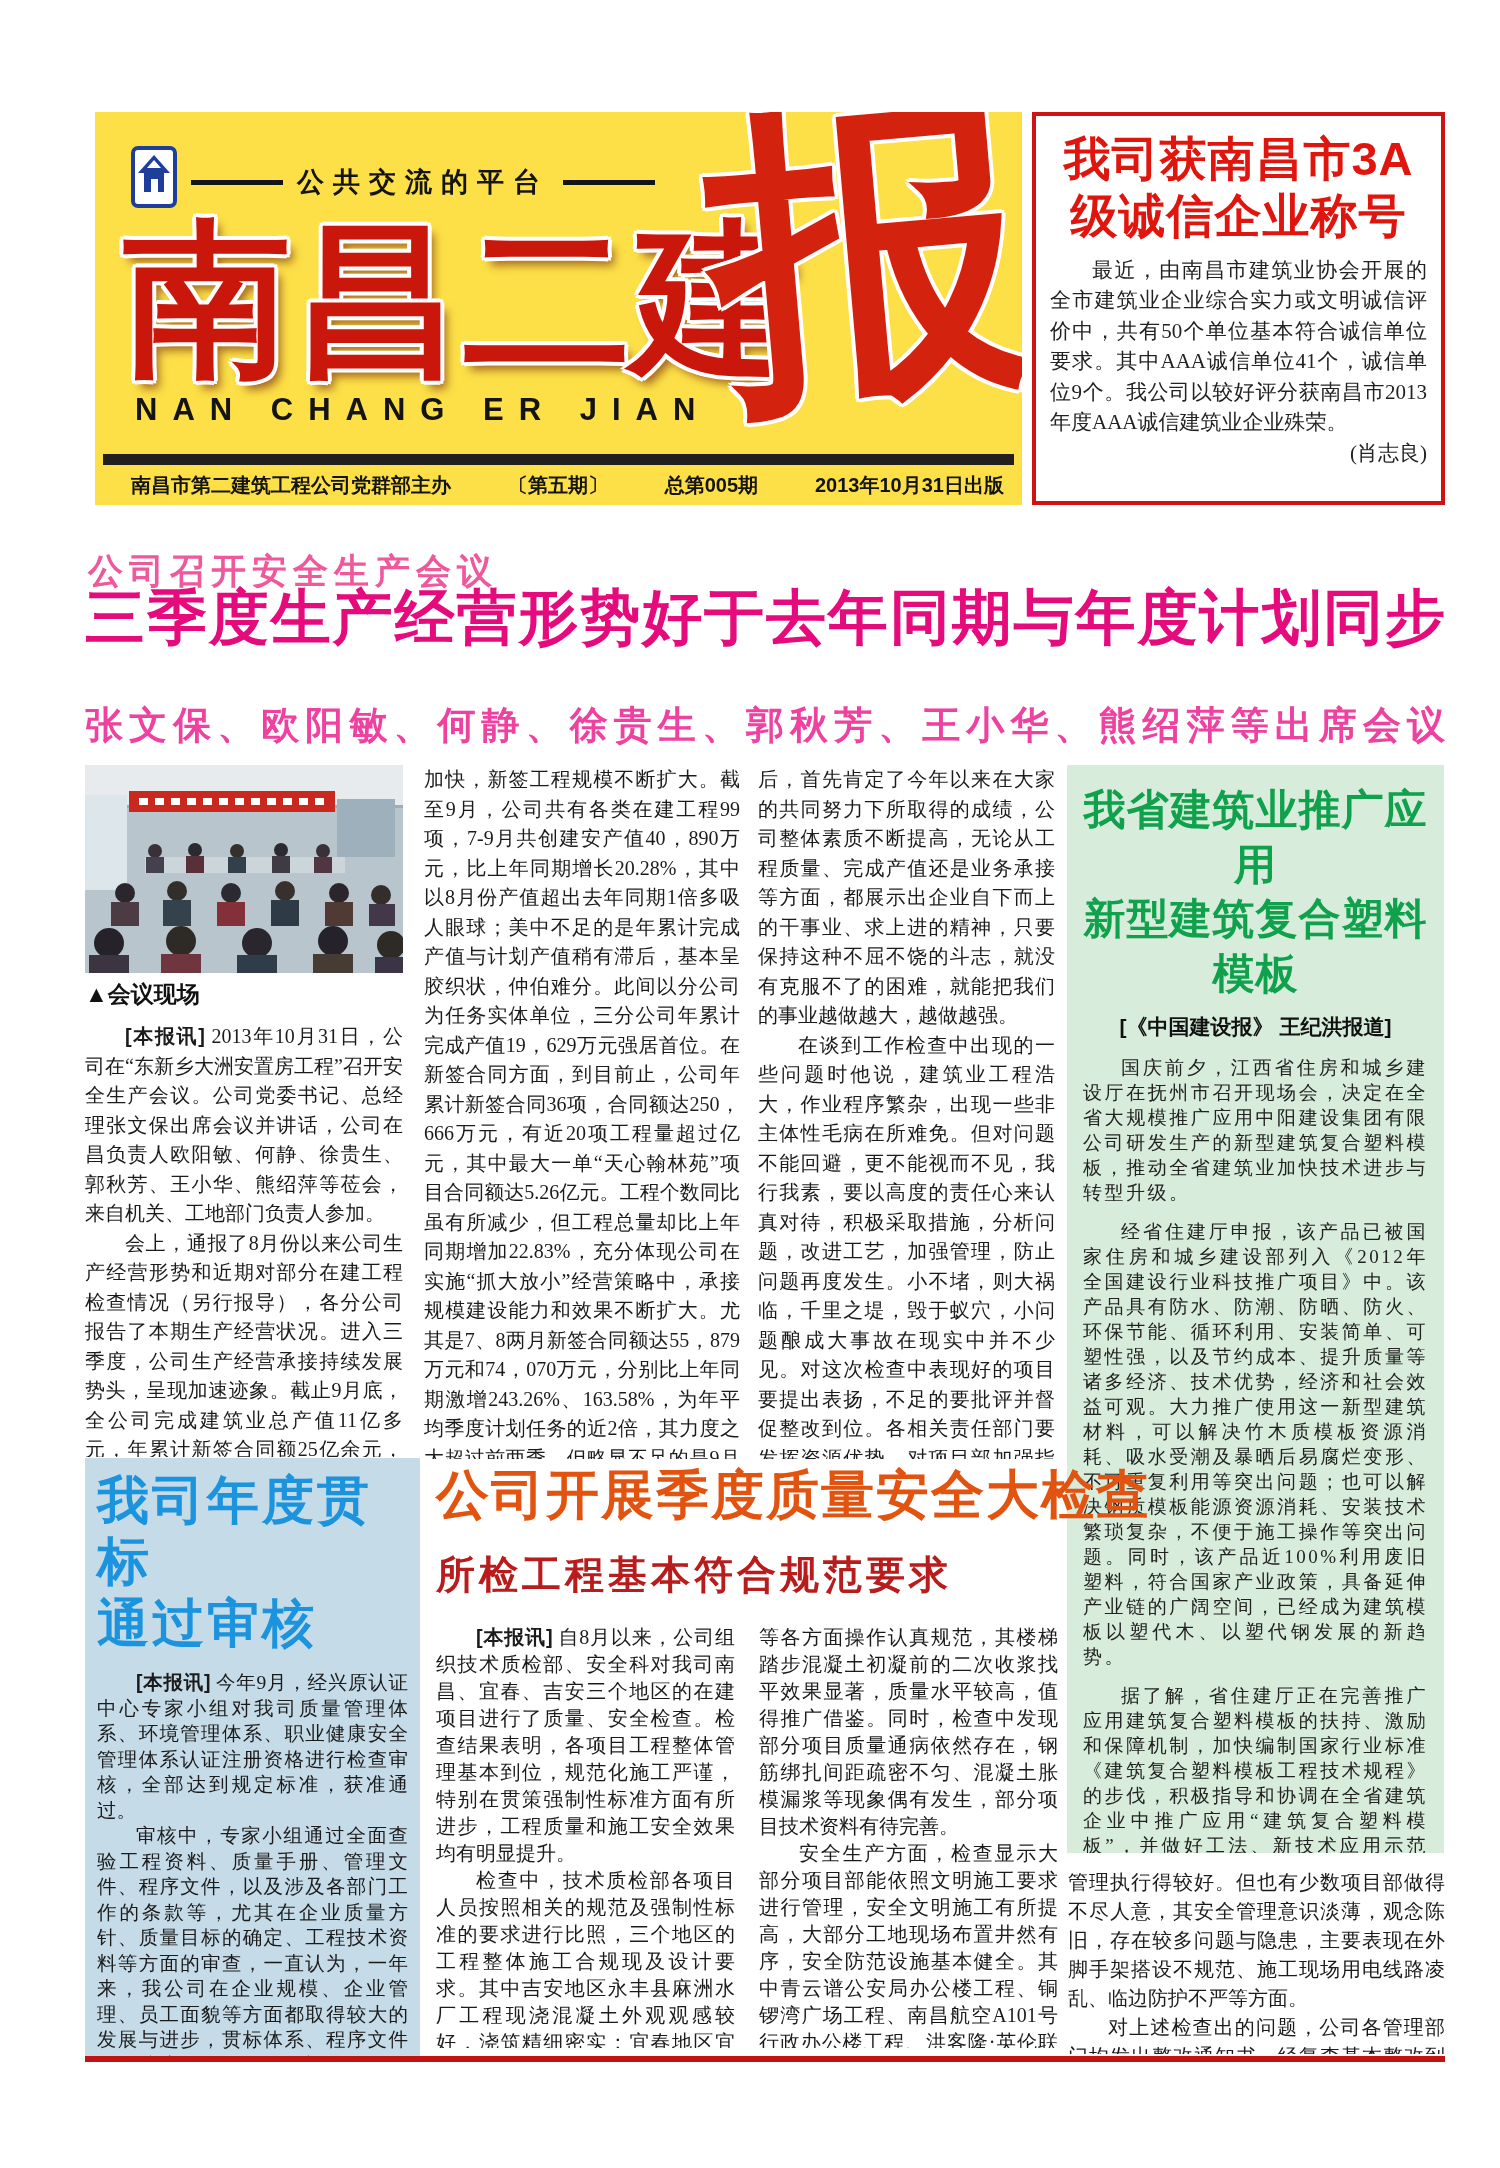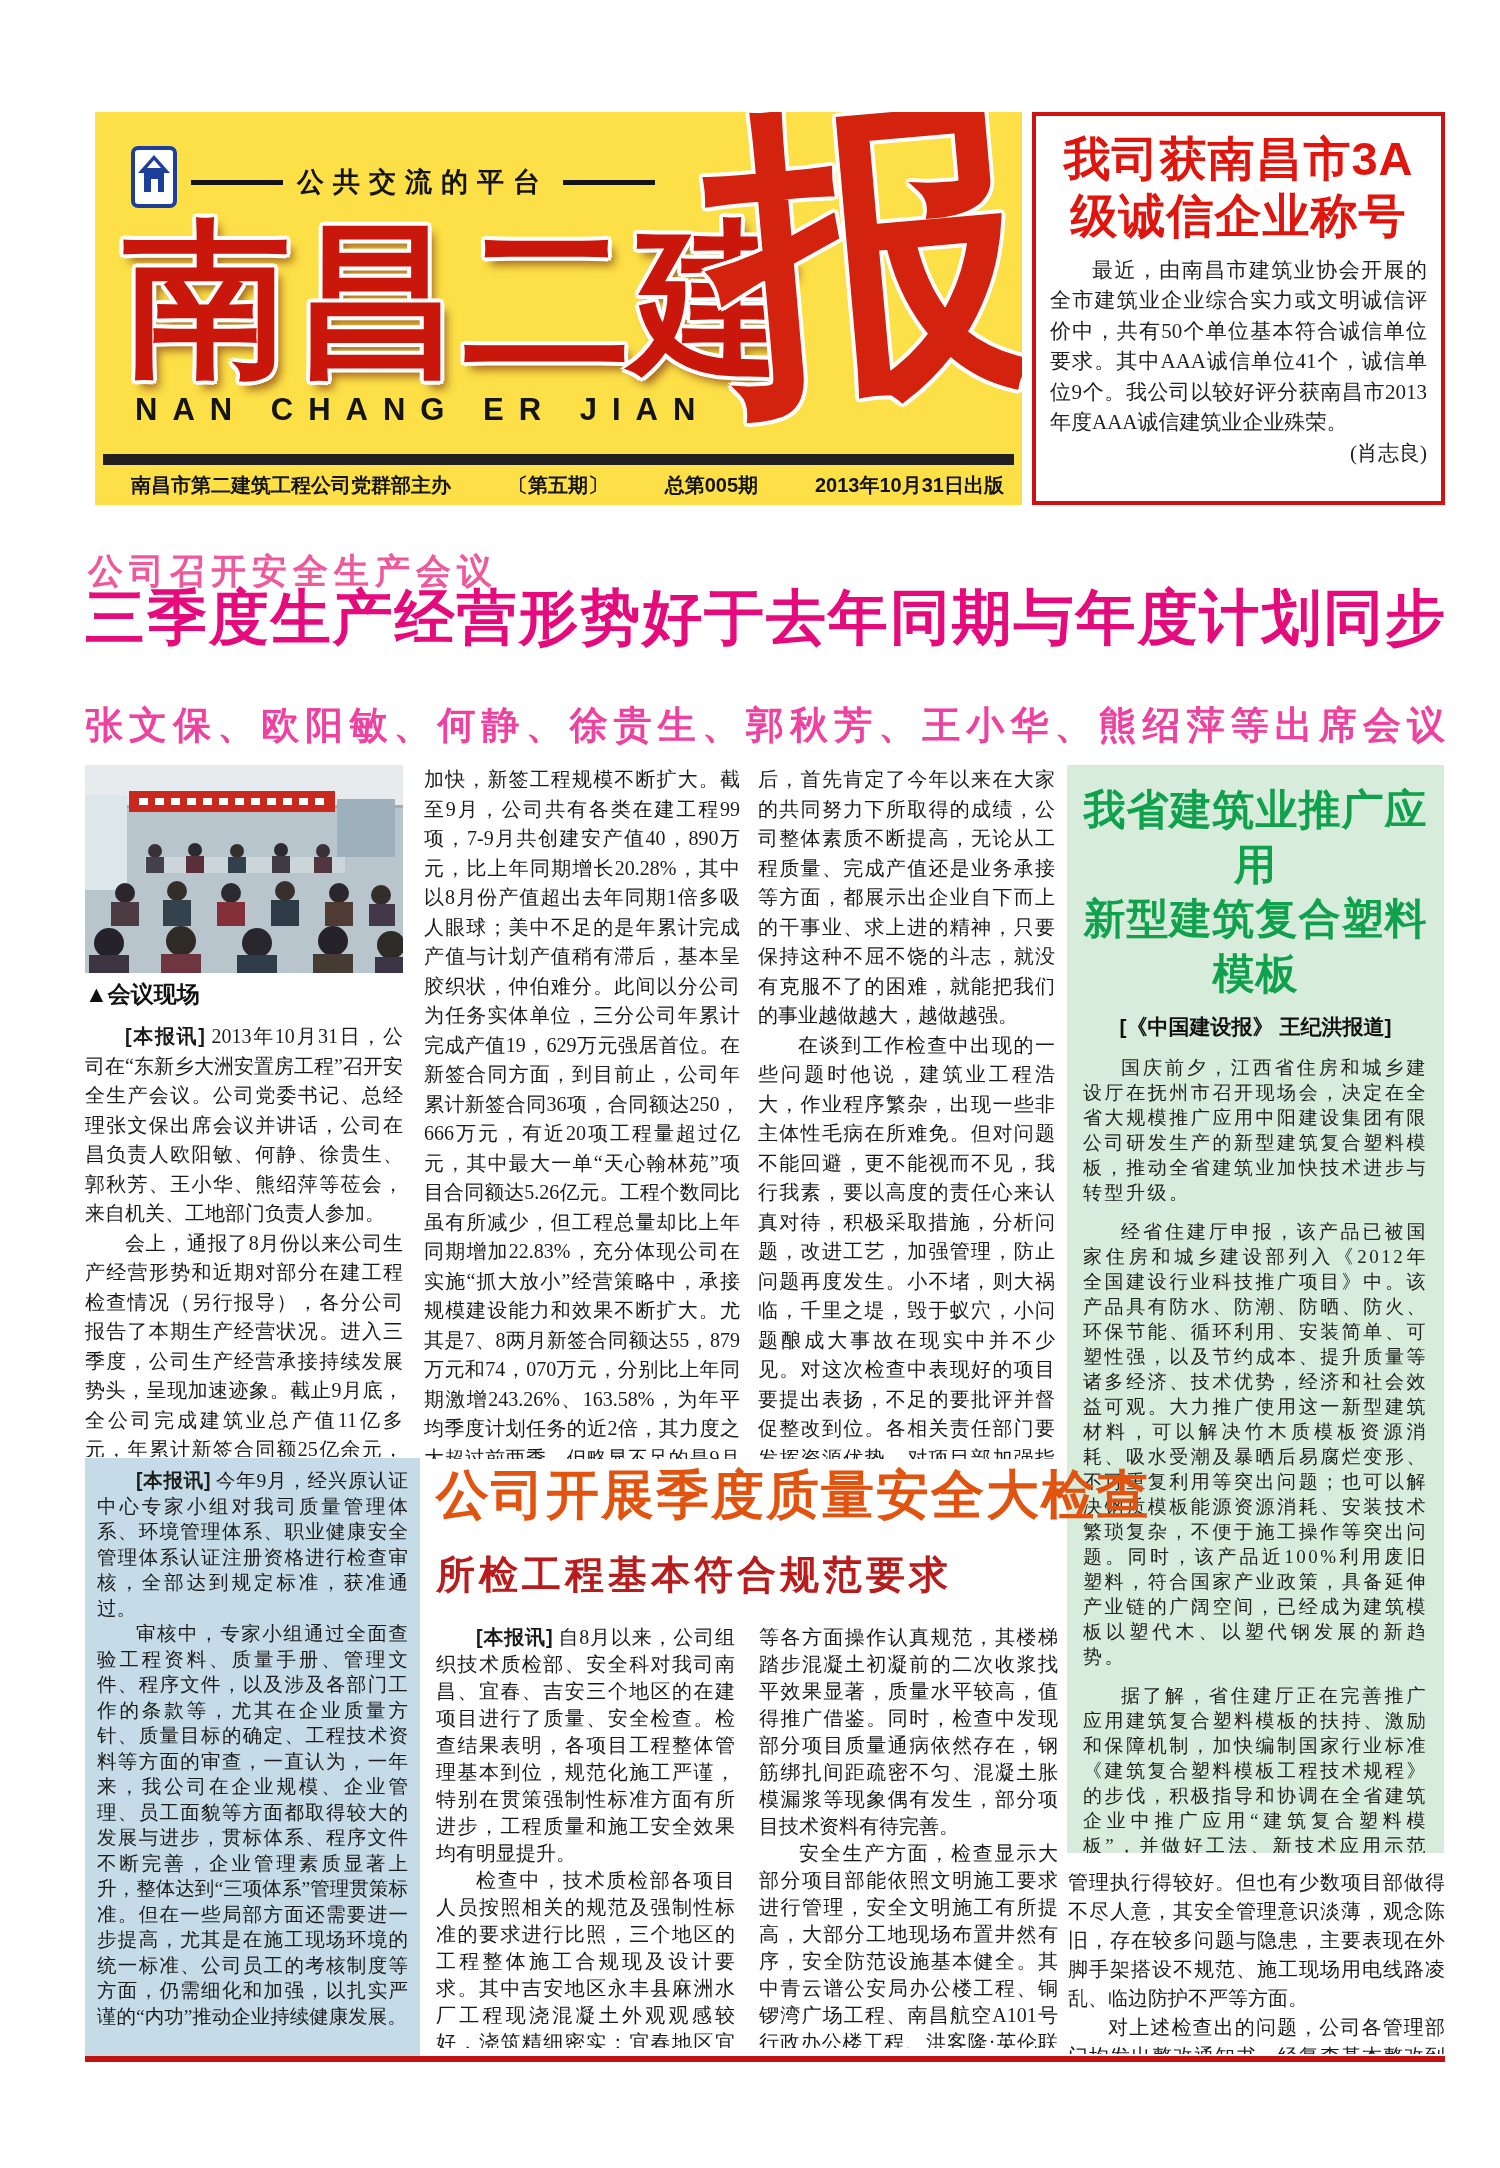--- a/index.html
+++ b/index.html
@@ -214,20 +214,24 @@
     <p>经省住建厅申报，该产品已被国家住房和城乡建设部列入《2012年全国建设行业科技推广项目》中。该产品具有防水、防潮、防晒、防火、环保节能、循环利用、安装简单、可塑性强，以及节约成本、提升质量等诸多经济、技术优势，经济和社会效益可观。大力推广使用这一新型建筑材料，可以解决竹木质模板资源消耗、吸水受潮及暴晒后易腐烂变形、不可重复利用等突出问题；也可以解决钢质模板能源资源消耗、安装技术繁琐复杂，不便于施工操作等突出问题。同时，该产品近100%利用废旧塑料，符合国家产业政策，具备延伸产业链的广阔空间，已经成为建筑模板以塑代木、以塑代钢发展的新趋势。</p>
     <p>据了解，省住建厅正在完善推广应用建筑复合塑料模板的扶持、激励和保障机制，加快编制国家行业标准《建筑复合塑料模板工程技术规程》的步伐，积极指导和协调在全省建筑企业中推广应用“建筑复合塑料模板”，并做好工法、新技术应用示范工程的相关工作；并确定，下一步开展的工程评奖、评定和新技术应用示范项目，对使用“建筑复合塑料模板”，取得较好质量效益和经济效益的予以优先考虑。</p>
   </div>
 
   <div class="col q-cont">
     <p class="cont">管理执行得较好。但也有少数项目部做得不尽人意，其安全管理意识淡薄，观念陈旧，存在较多问题与隐患，主要表现在外脚手架搭设不规范、施工现场用电线路凌乱、临边防护不严等方面。</p>
     <p><span>对上述检查出的问题，公司各管理部门均发出整改通知书，经复查基本整改到位。</span></p>
   </div>
 
   <div class="audit">
+    <div class="audit-head sans">
+      <span>我司年度贯标</span><br>
+      <span>通过审核</span>
+    </div>
     <p><span class="tag">[本报讯]</span> <span>今年9月，经兴原认证中心专家小组对我司质量管理体系、环境管理体系、职业健康安全管理体系认证注册资格进行检查审核，全部达到规定标准，获准通过。</span></p>
     <p><span>审核中，专家小组通过全面查验工程资料、质量手册、管理文件、程序文件，以及涉及各部门工作的条款等，尤其在企业质量方针、质量目标的确定、工程技术资料等方面的审查，一直认为，一年来，我公司在企业规模、企业管理、员工面貌等方面都取得较大的发展与进步，贯标体系、程序文件不断完善，企业管理素质显著上升，整体达到“三项体系”管理贯策标准。但在一些局部方面还需要进一步提高，尤其是在施工现场环境的统一标准、公司员工的考核制度等方面，仍需细化和加强，以扎实严谨的“内功”推动企业持续健康发展。</span></p>
   </div>
 
   <div class="quality">
     <div class="q-head sans">公司开展季度质量安全大检查</div>
     <div class="q-sub">所检工程基本符合规范要求</div>
     <div class="q-cols">
       <div class="q-col">
         <p><span class="tag">[本报讯]</span> <span>自8月以来，公司组织技术质检部、安全科对我司南昌、宜春、吉安三个地区的在建项目进行了质量、安全检查。检查结果表明，各项目工程整体管理基本到位，规范化施工严谨，特别在贯策强制性标准方面有所进步，工程质量和施工安全效果均有明显提升。</span></p>

